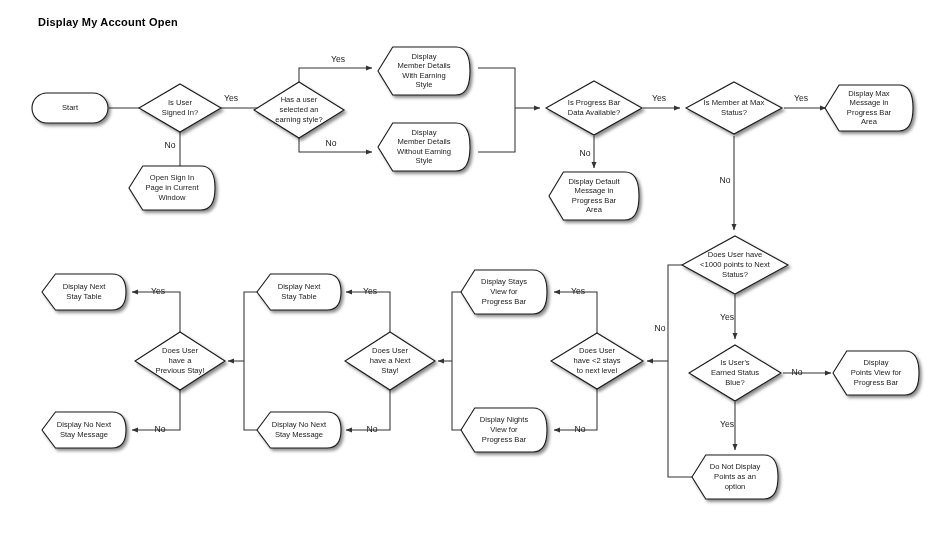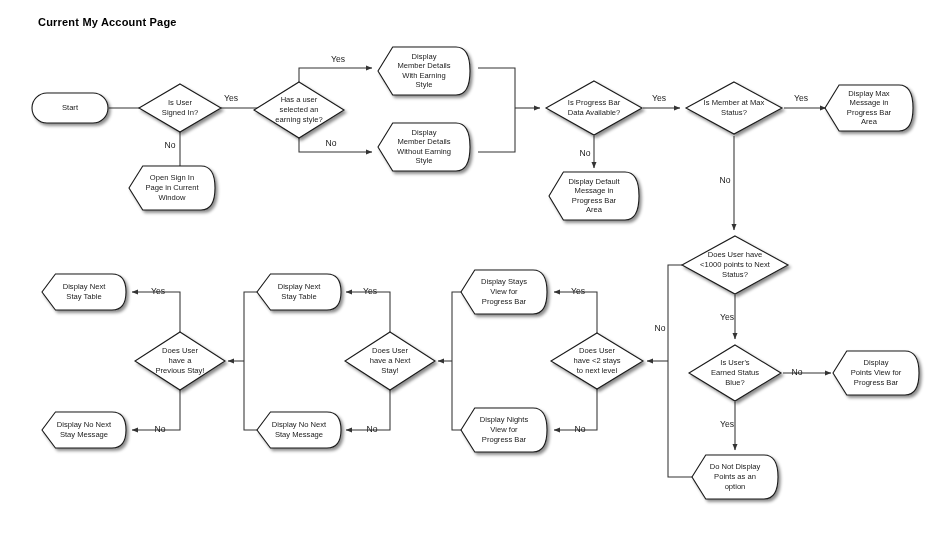--- a/index.html
+++ b/index.html
@@ -53,21 +53,21 @@
     font-family: "Liberation Sans", sans-serif;
     font-size: 8.6px;
     fill: #1a1a1a;
     text-anchor: middle;
     dominant-baseline: middle;
   }
 </style>
 </head>
 <body>
 
-<div id="page-title">Current My Account Page</div>
+<div id="page-title">Display My Account Open</div>
 
 <svg id="flow-canvas" viewBox="0 0 940 547">
   <defs>
     <filter id="softshadow" x="-40%" y="-40%" width="200%" height="200%">
       <feDropShadow dx="2.2" dy="2.4" stdDeviation="1.6" flood-color="#000000" flood-opacity="0.45"></feDropShadow>
     </filter>
     <marker id="arrowhead" markerWidth="7" markerHeight="7" refX="6.2" refY="3" orient="auto" markerUnits="userSpaceOnUse">
       <path d="M0,0.4 L6.4,3 L0,5.6 z" fill="#333333"></path>
     </marker>
   </defs>

